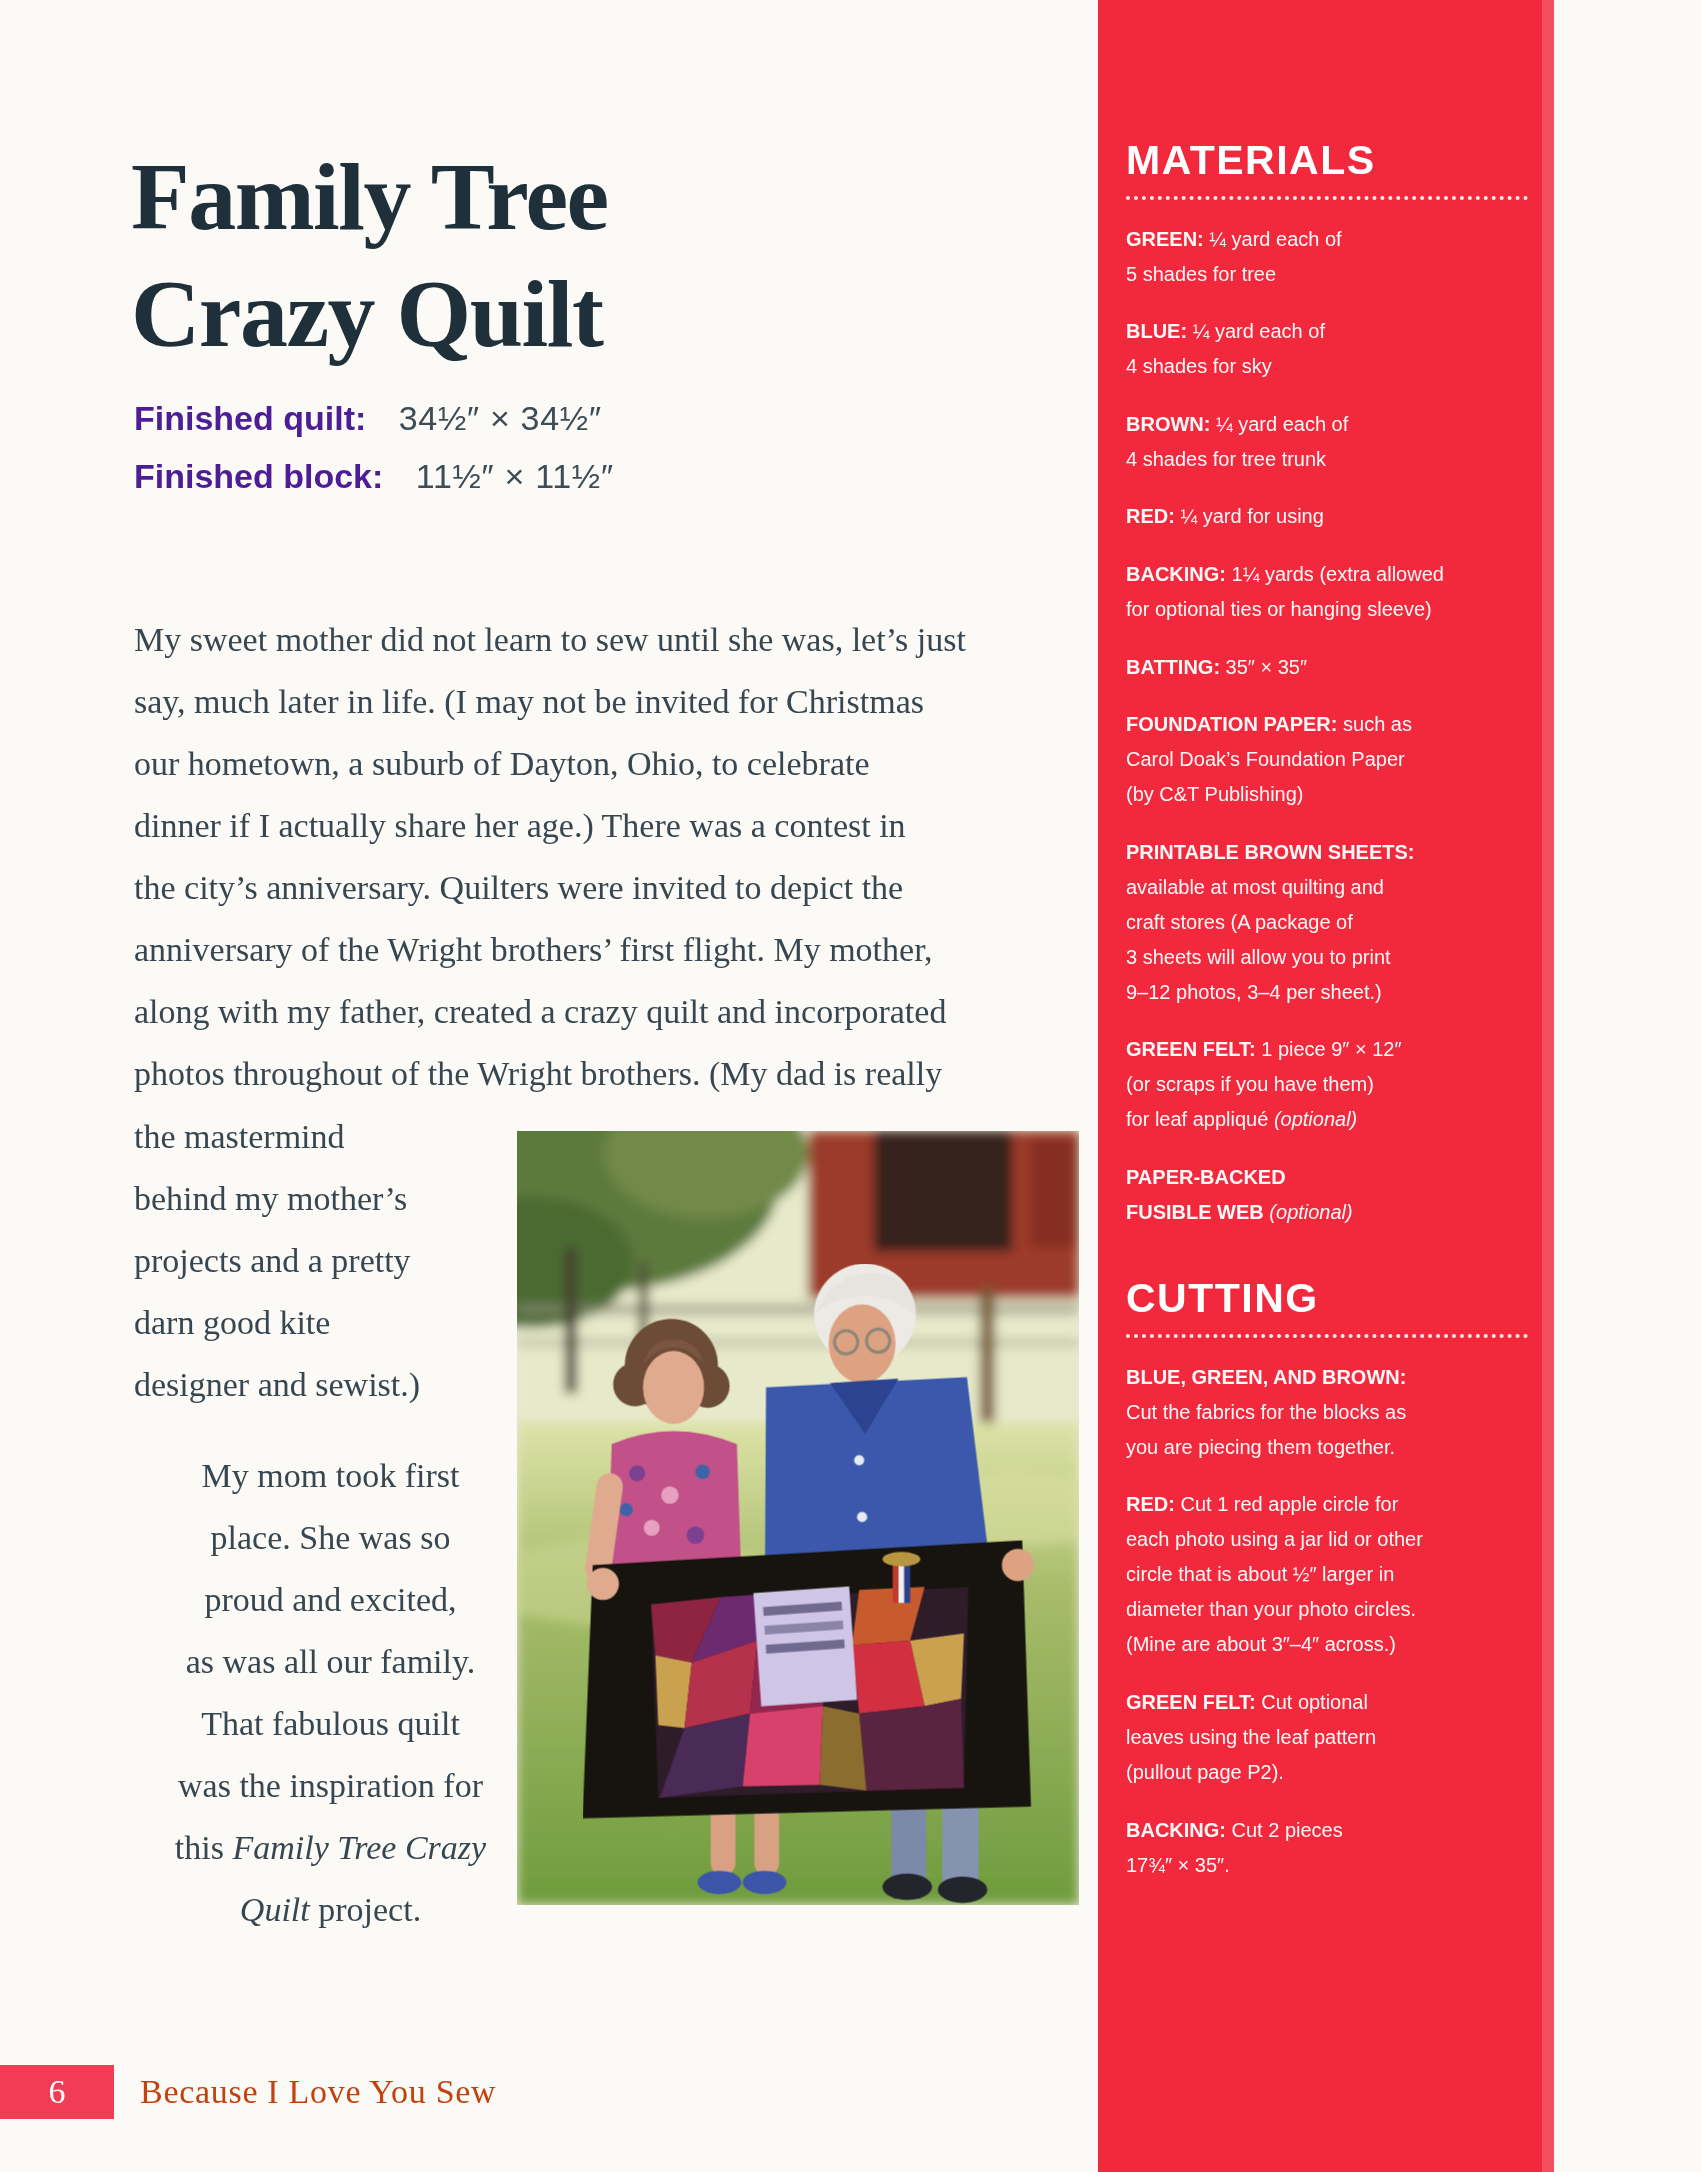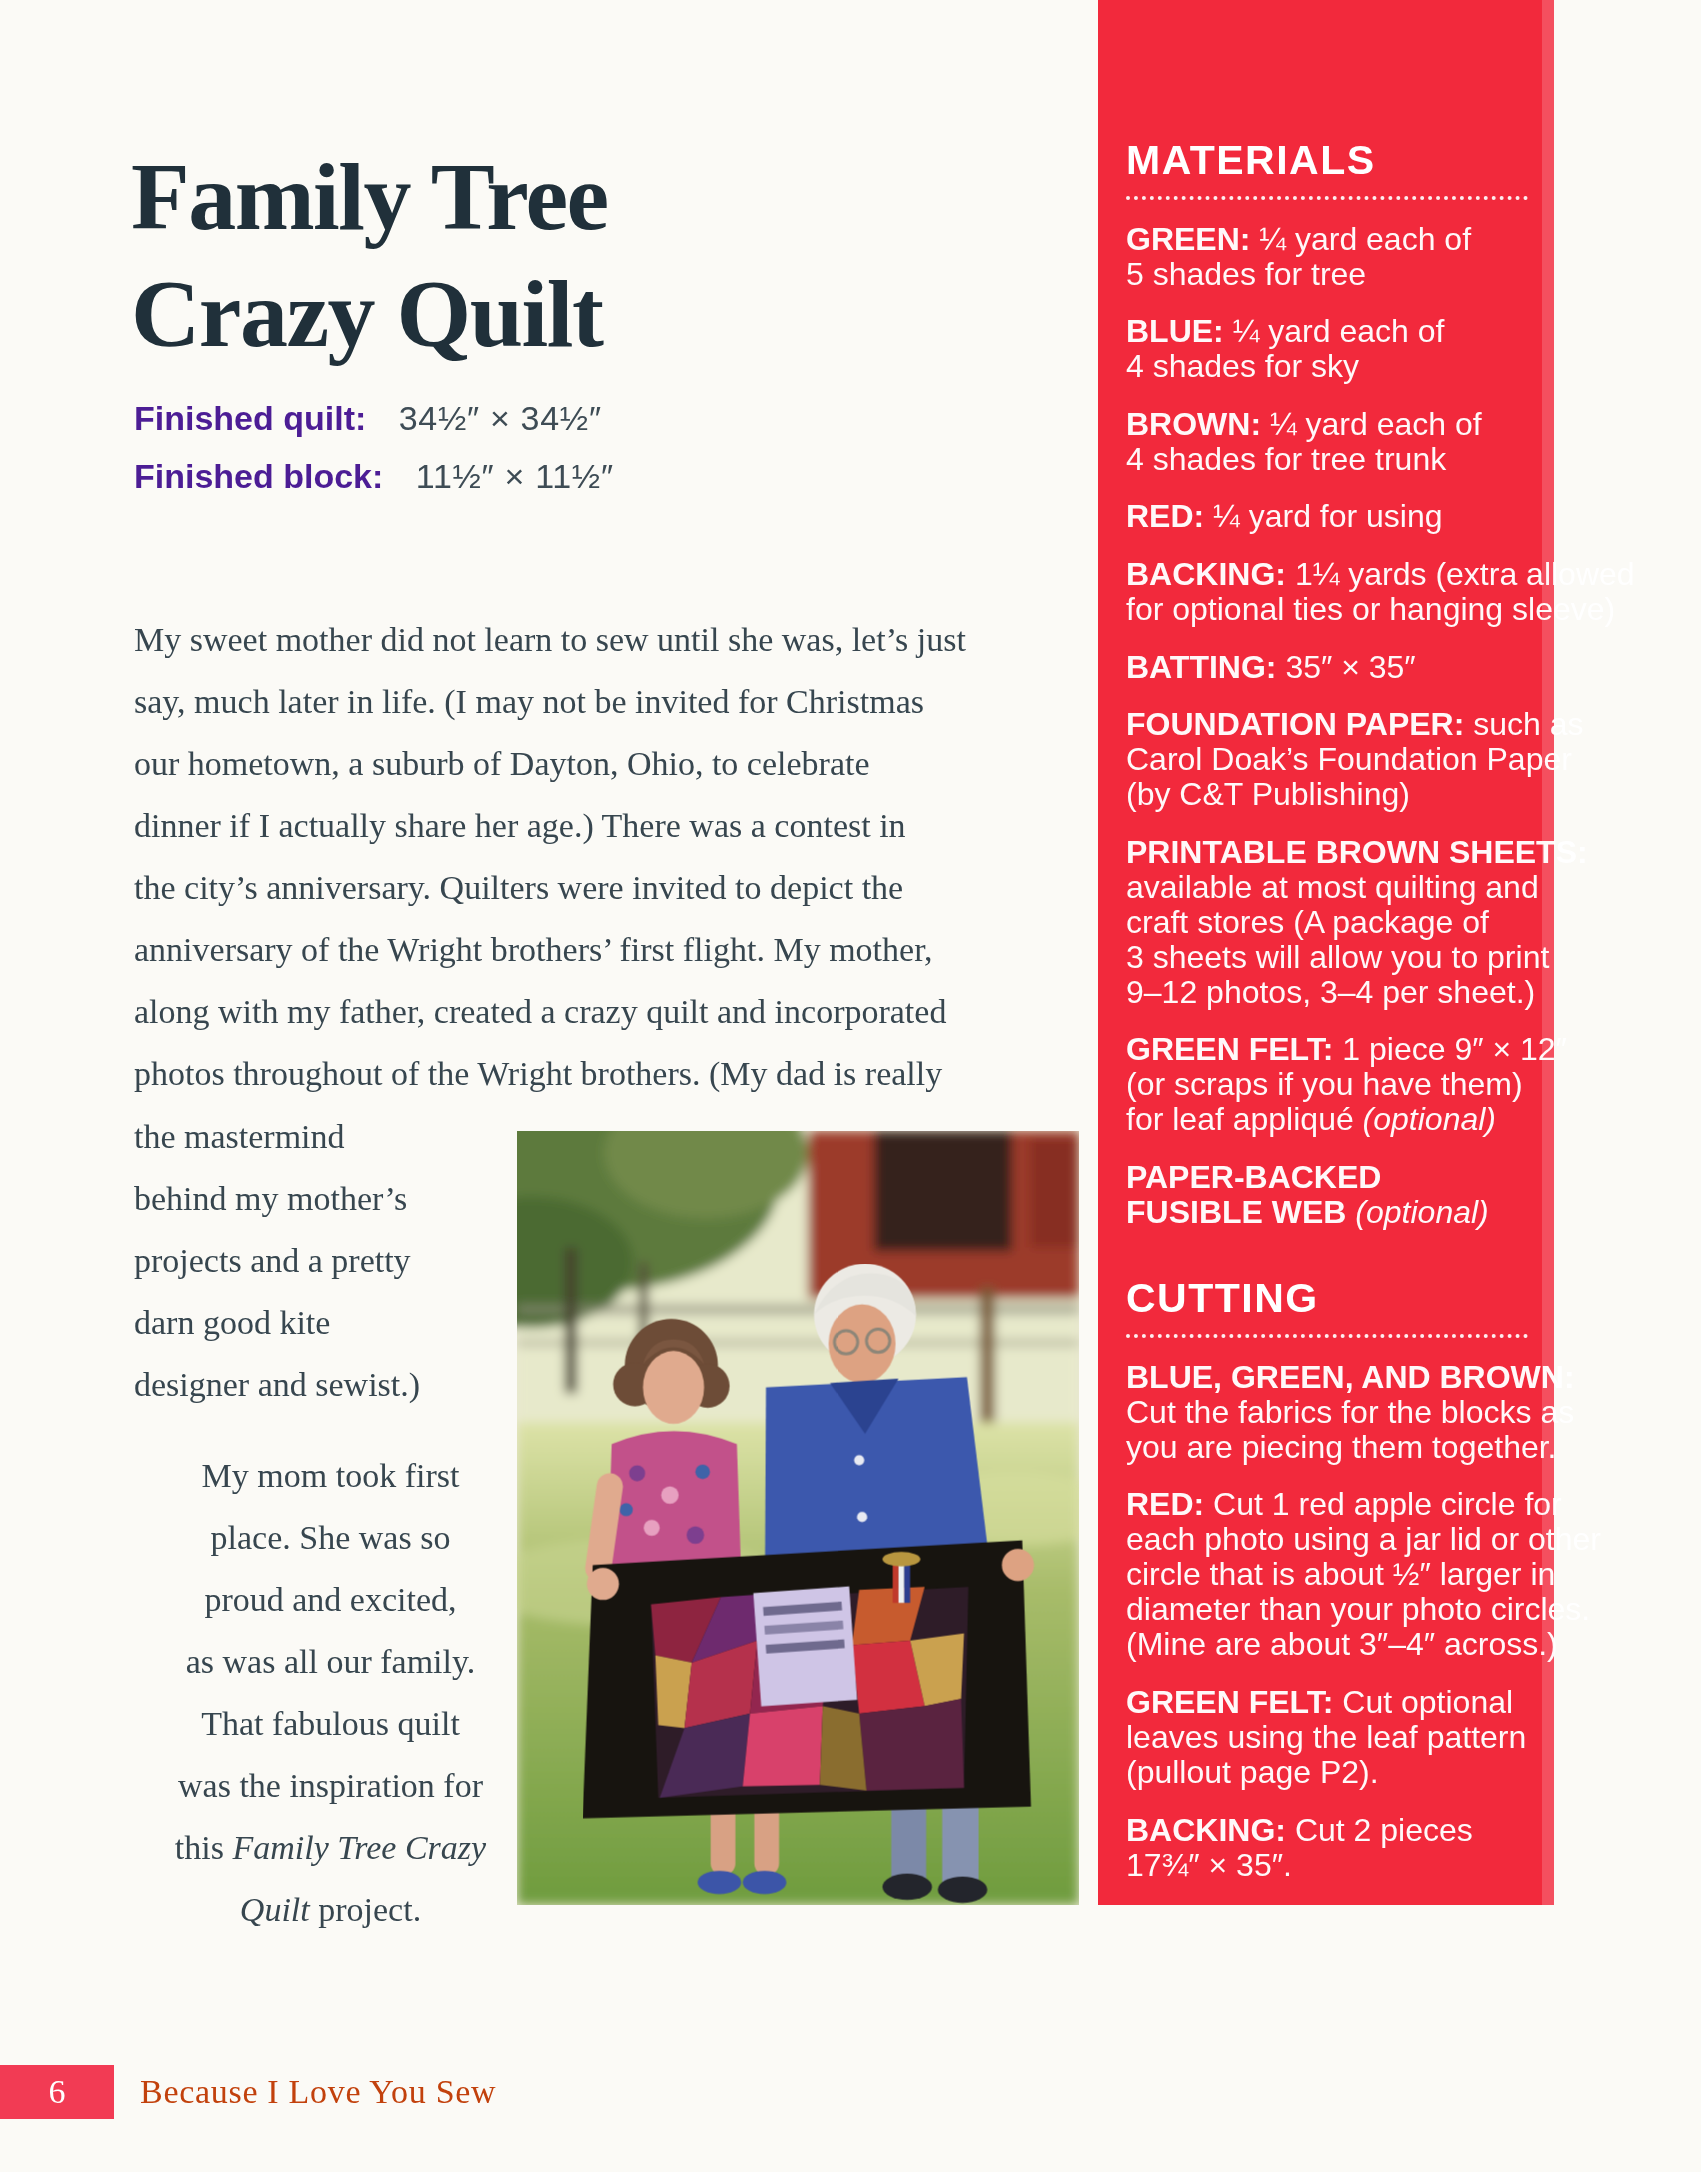--- a/index.html
+++ b/index.html
@@ -34,33 +34,33 @@
   .serif-copy .i { font-style:italic; }
 
   
   .photo {
     position:absolute; left:517px; top:1131px; width:562px; height:774px;
     background:#e9e7d2; overflow:hidden;
   }
 
   
   .sidebar {
-    position:absolute; left:1098px; top:0; width:456px; height:1905px;
+    position:absolute; left:1098px; top:0; width:456px; height:2172px;
     background:#f2293c; color:#ffffff;
   }
   .sidebar:after { 
     content:""; position:absolute; right:0; top:0; width:11.7px; height:100%;
     background:rgba(255,255,255,0.18);
   }
   .sb-inner { position:absolute; left:28px; top:137px; width:402px; }
   .sb-heading {
     font-size:41px; font-weight:bold; letter-spacing:1.5px; color:#ffffff;
   }
   .sb-rule { border-top:4.4px dotted rgba(255,255,255,0.92); margin:11.7px 0 22px 0; }
-  .sb-list .ln { font-size:32px; line-height:35px; color:rgba(255,255,255,0.97); white-space:nowrap; }
+  .sb-list .ln { font-size:20px; line-height:35px; color:rgba(255,255,255,0.97); white-space:nowrap; }
   .sb-list .mi { margin-bottom:22.6px; }
   .sb-list .b { font-weight:bold; }
   .sb-list .i { font-style:italic; }
   .cutting-block { margin-top:45px; }
 
   
   .footer-tab {
     position:absolute; left:0; top:2065px; width:114px; height:54px;
     background:#f23b54; color:#fff; display:flex; align-items:center; justify-content:center;
     font-family:"Liberation Serif", serif; font-size:34px;

